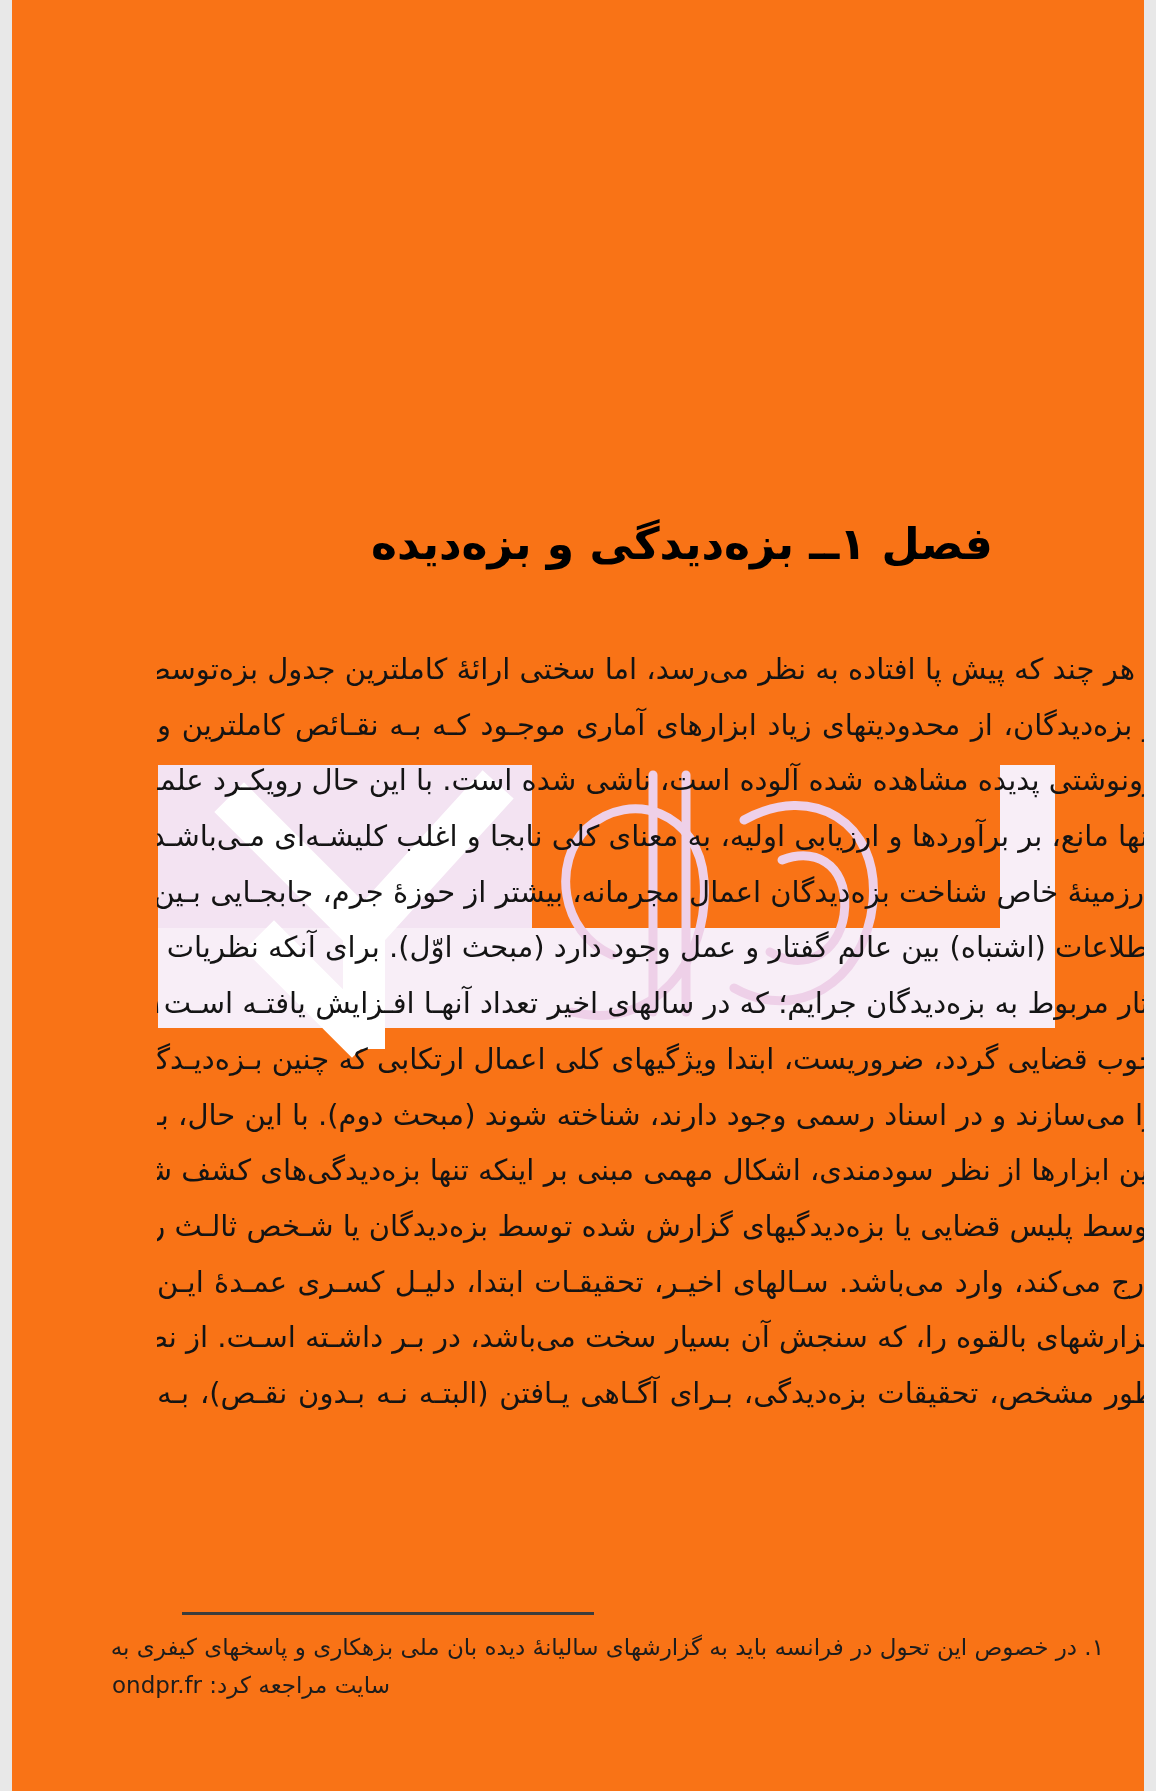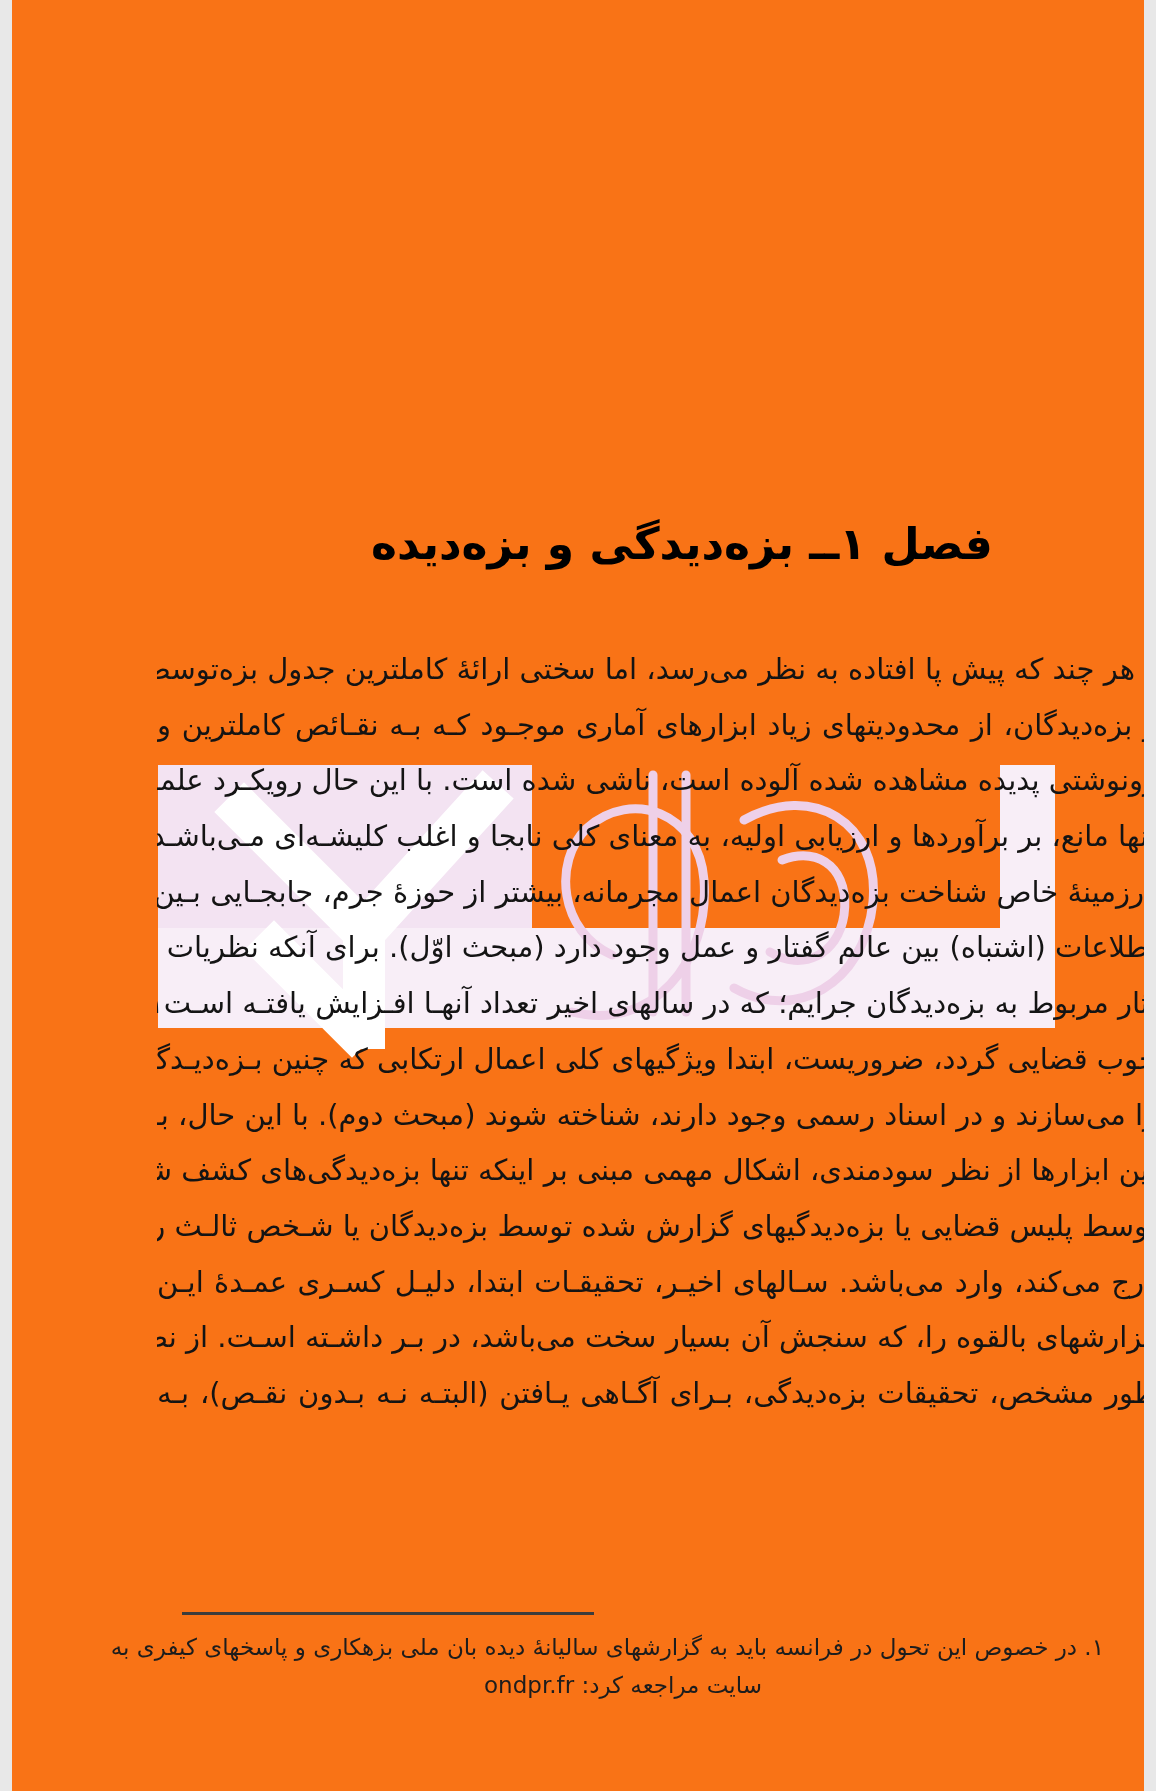--- a/index.html
+++ b/index.html
@@ -60,21 +60,21 @@
   }
   .footnote-line1{
     height:38px;line-height:38px;
     padding-right:30px;
     text-align:justify;
     text-align-last:justify;
     white-space:nowrap;overflow:hidden;
   }
   .footnote-line2{
     height:38px;line-height:38px;
-    text-align:center;
+    text-align:left;
     white-space:nowrap;
   }
 </style>
 </head>
 <body>
 
 <div class="page">
 
   <svg class="watermark" width="1156" height="1791" viewBox="0 0 1156 1791" xmlns="http://www.w3.org/2000/svg">
 

